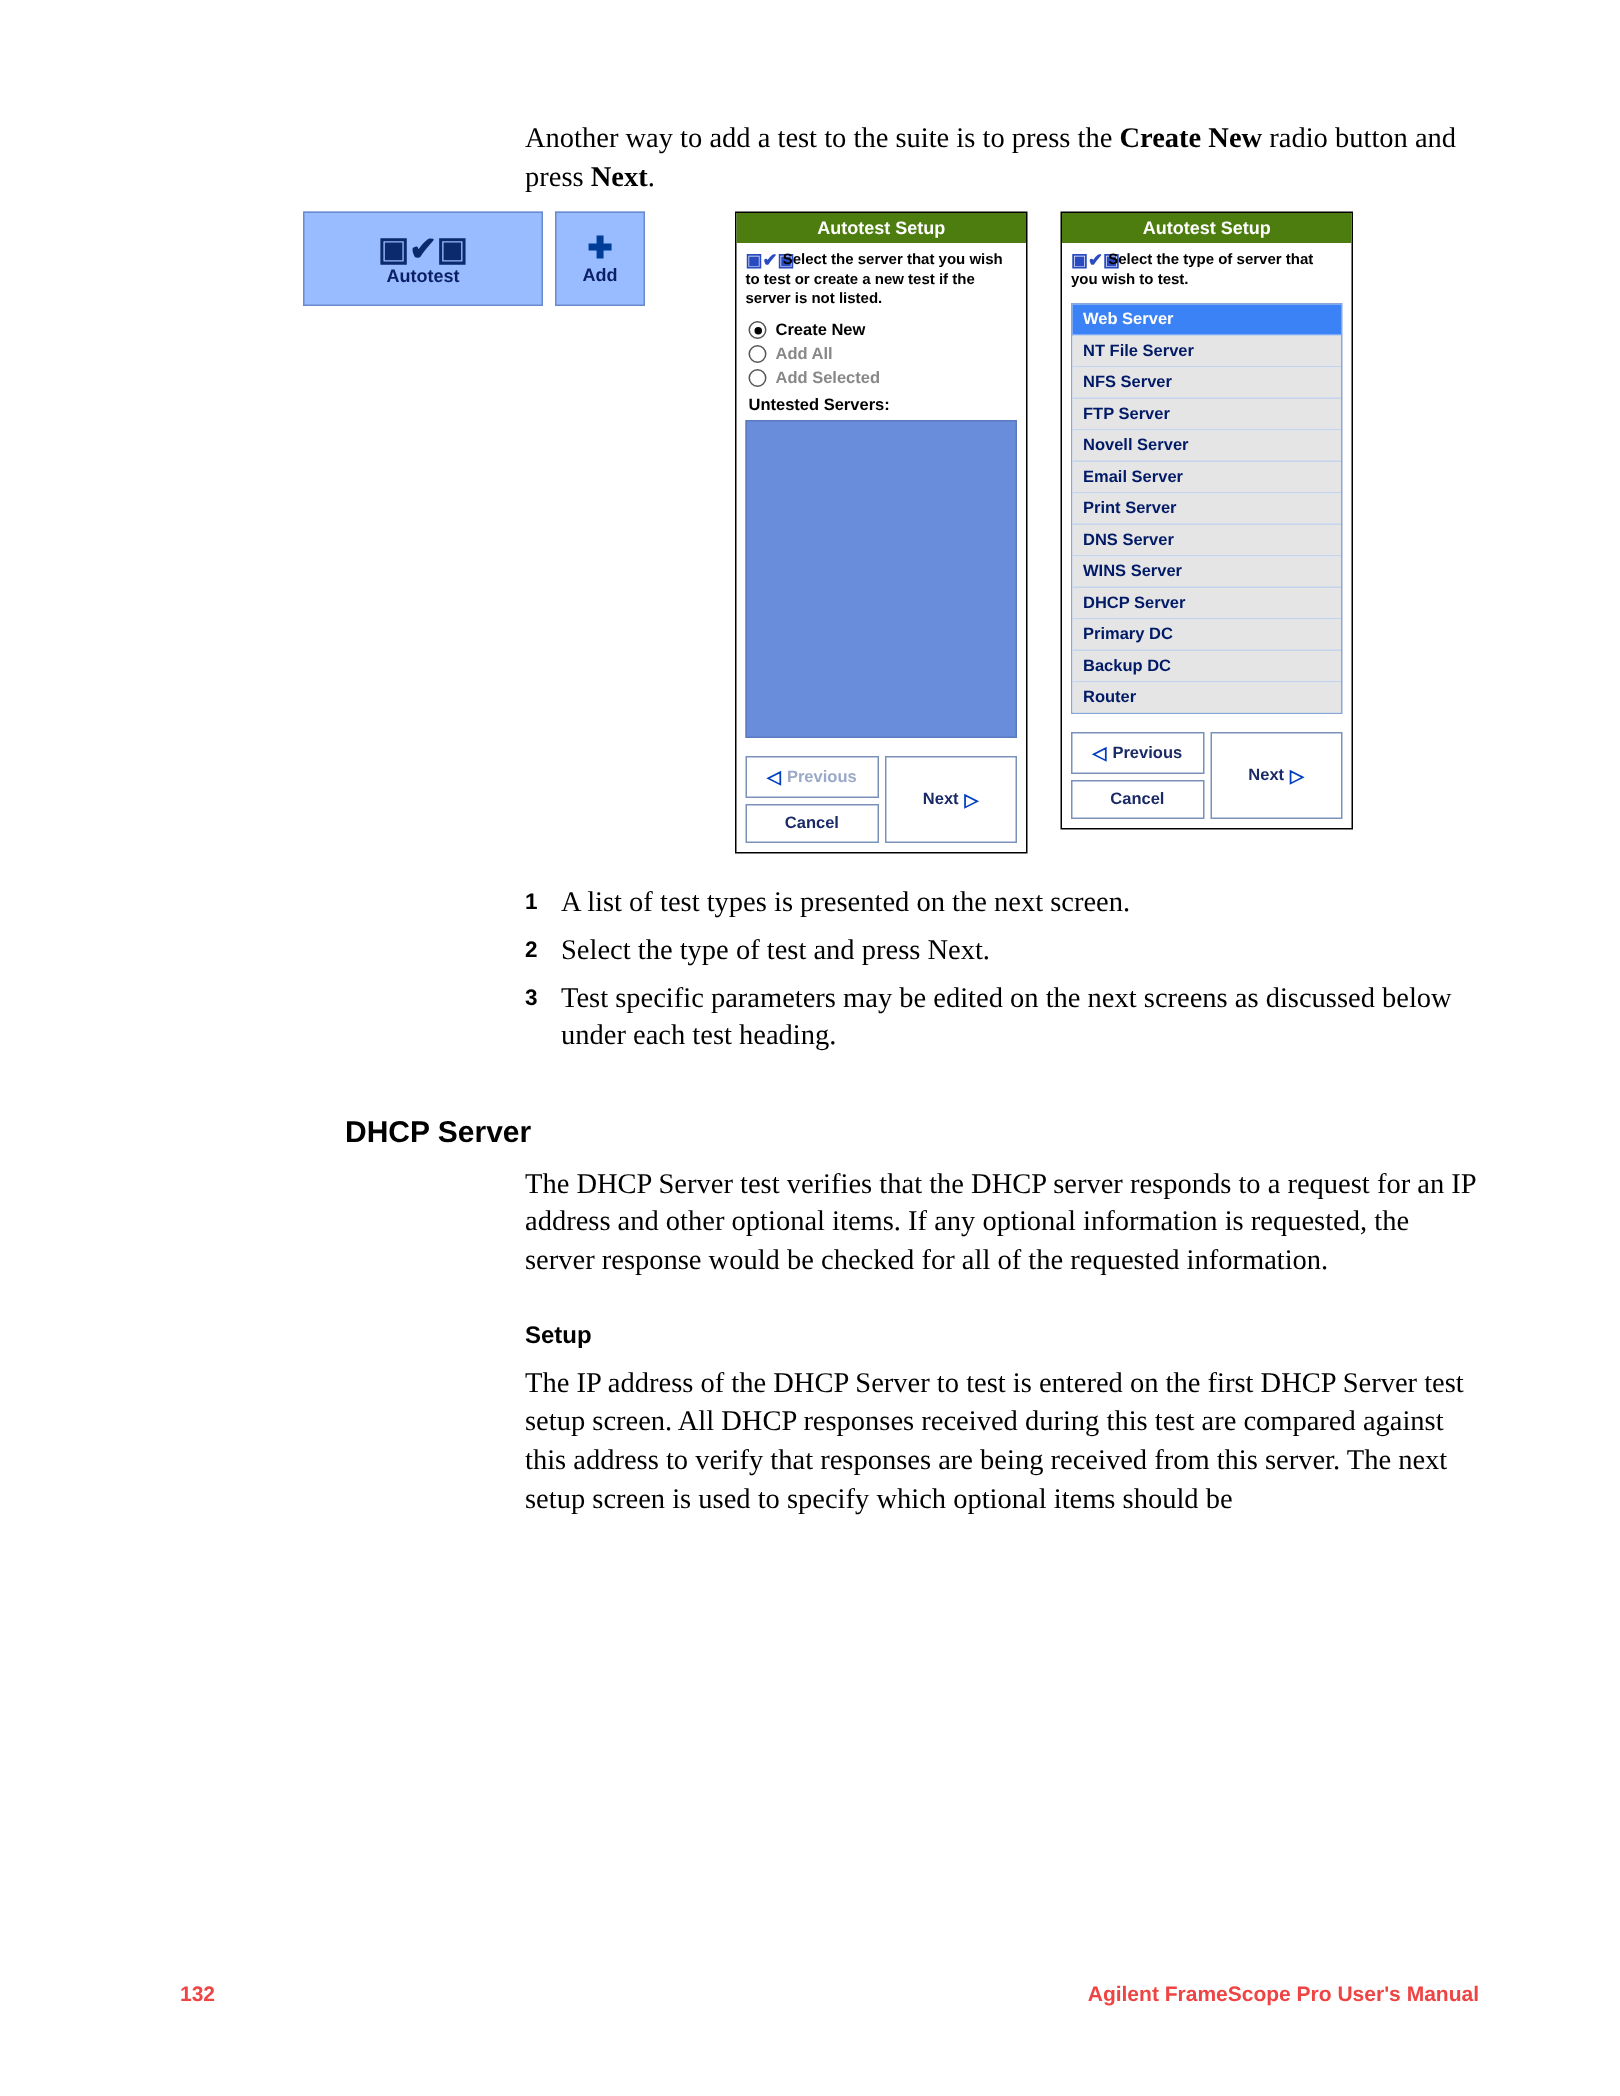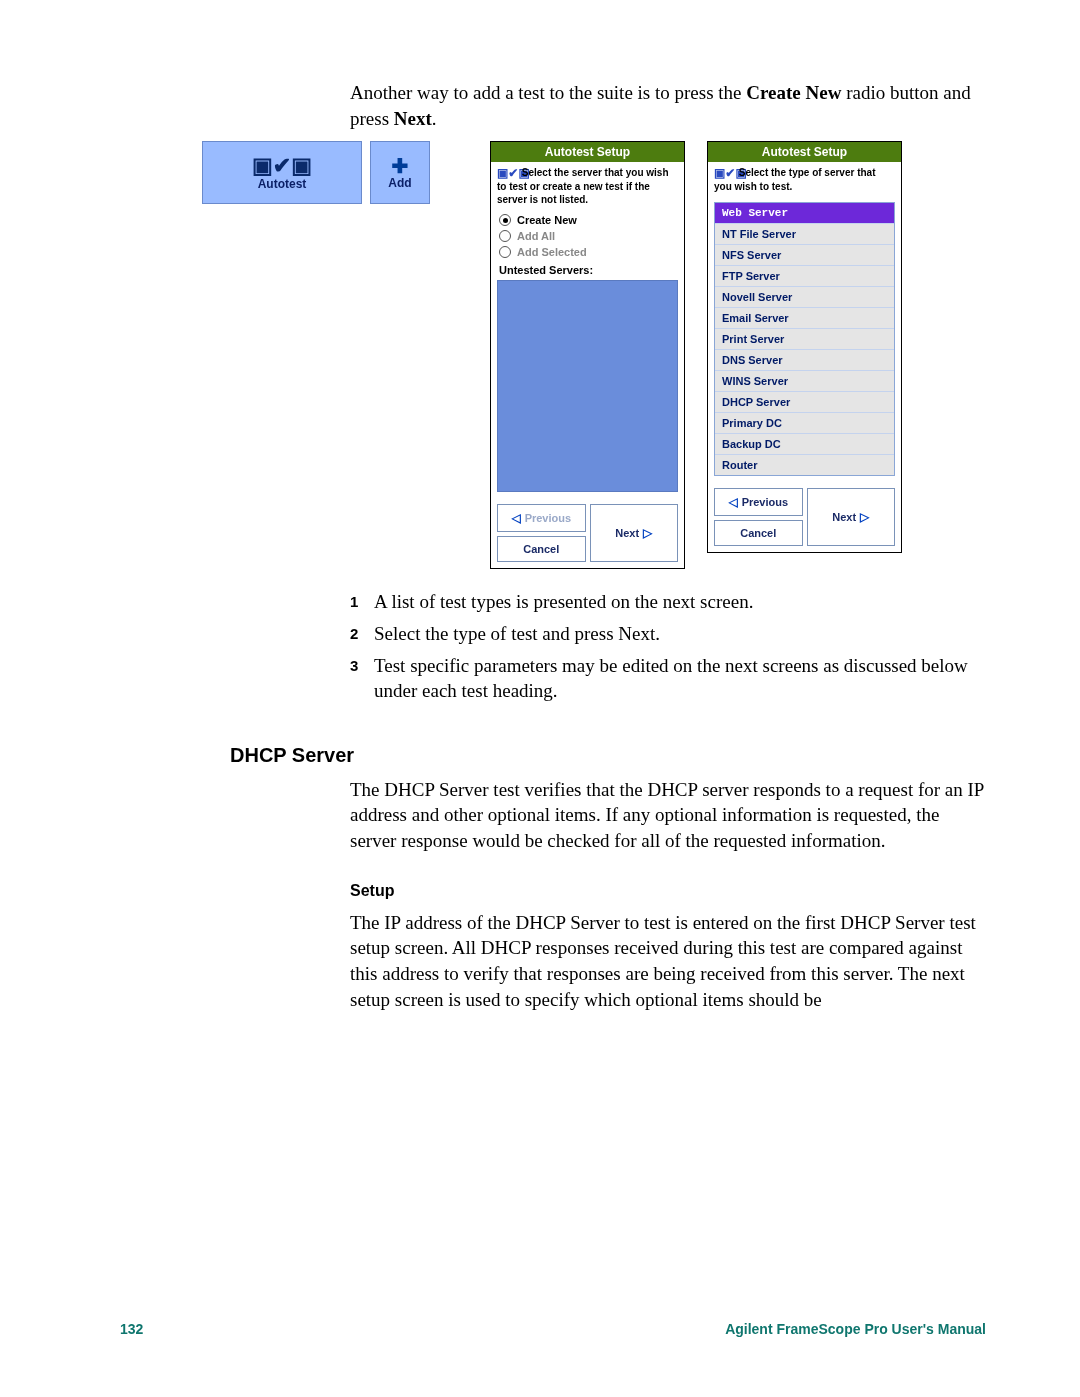--- a/index.html
+++ b/index.html
@@ -123,23 +123,22 @@
   }
   .server-item {
     font-size: 11px;
     font-weight: bold;
     color: #001a66;
     padding: 4px 7px;
     border-bottom: 1px solid #c4d3ee;
     background: #e5e5e5;
   }
   .server-item.sel {
-    background: #6d28d9;
+    background: #3b82f6;
     color: #fff;
-    font-family: Liberation Mono, monospace;
   }
   .server-item:last-child { border-bottom: none; }
   .dlg-btnbar {
     display: grid;
     grid-template-columns: 1fr 1fr;
     grid-template-rows: auto auto;
     gap: 4px;
     padding: 6px;
   }
   .dlg-btn {
@@ -187,21 +186,21 @@
   .footer {
     position: absolute;
     bottom: 60px;
     left: 120px;
     right: 94px;
     display: flex;
     justify-content: space-between;
     font-family: Arial, Helvetica, sans-serif;
     font-weight: bold;
     font-size: 14px;
-    color: #0f766e;
+    color: #ef4444;
   }
 </style>
 </head>
 <body>
 
 <div class="page">
 
 
   <div class="body-text">
     <span>Another way to add a test to the suite is to press the </span><span class="bold">Create New</span><span> radio button and press </span><span class="bold">Next</span><span>.</span>

